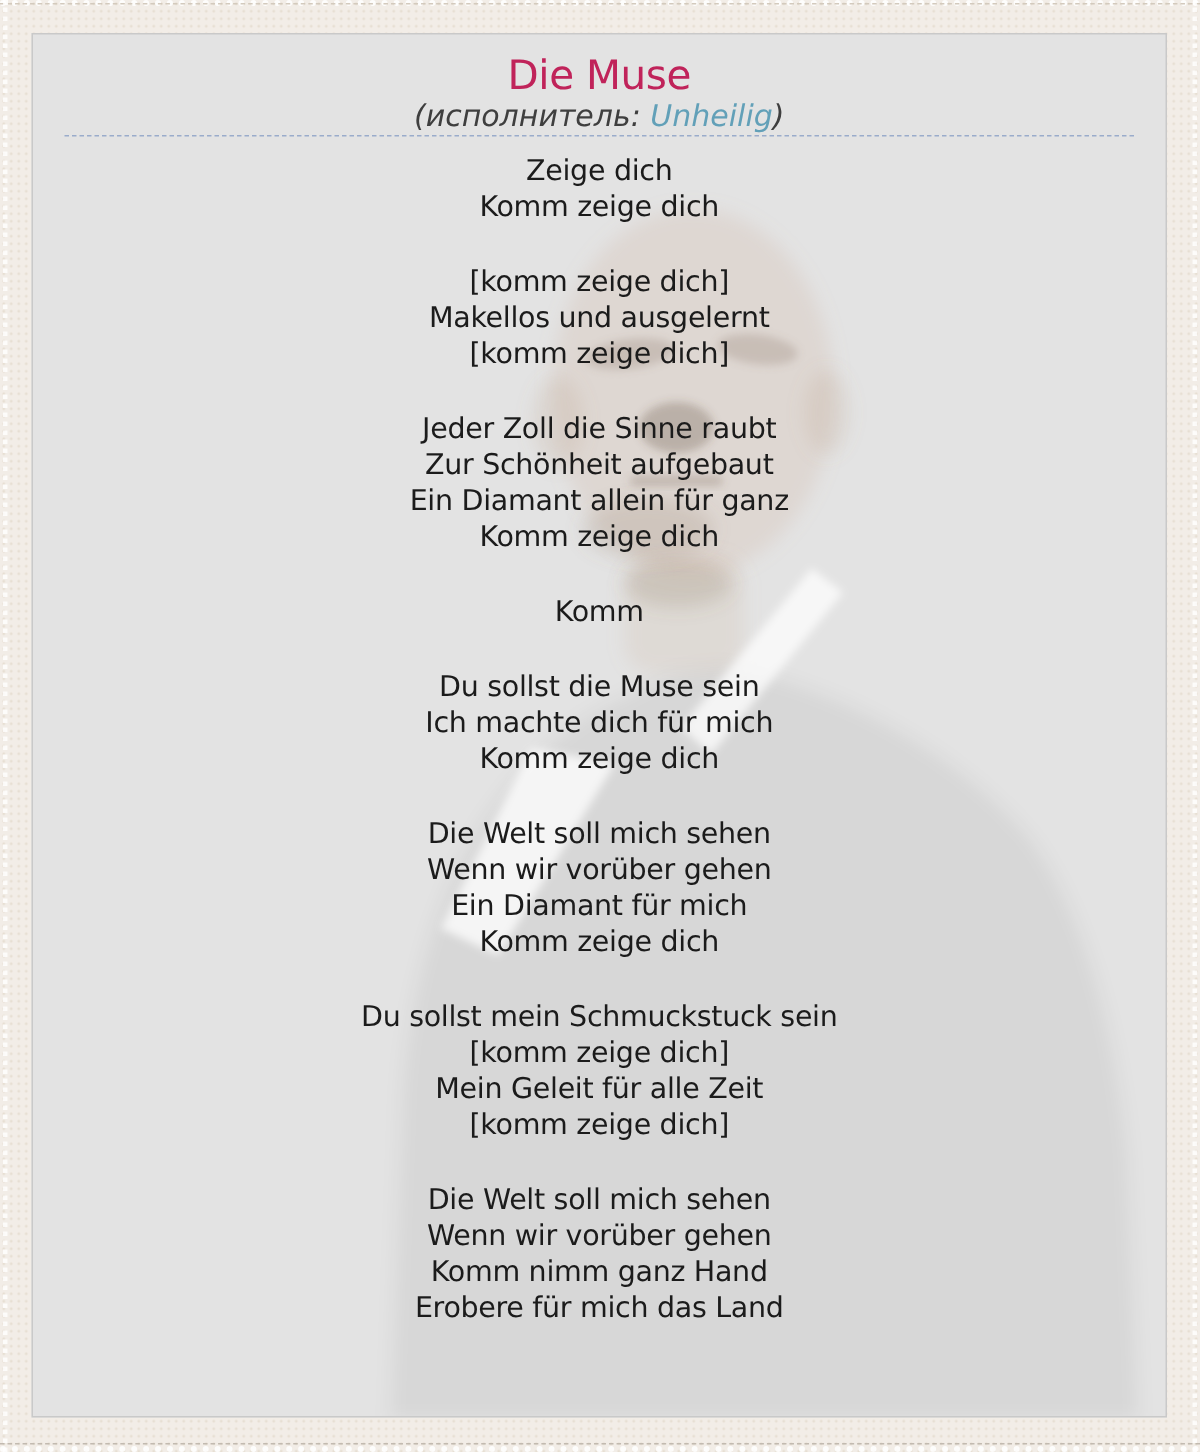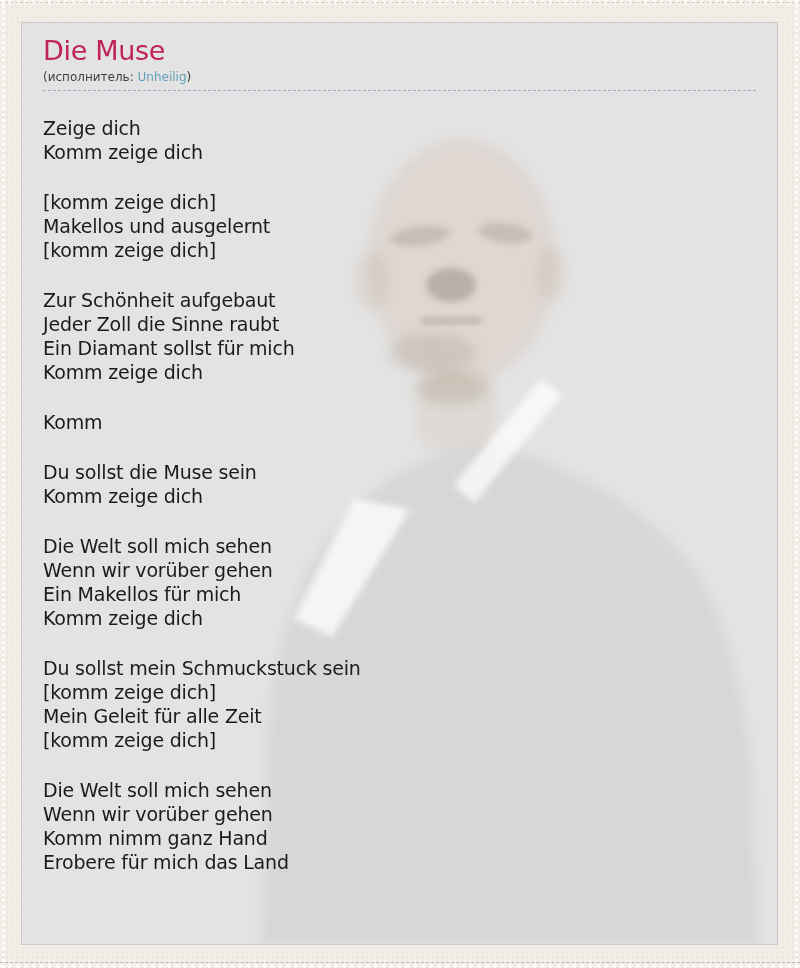--- a/index.html
+++ b/index.html
@@ -23,20 +23,21 @@
 
   .panel {
     position: absolute;
     left: 21px; top: 22px;
     width: 757px; height: 923px;
     box-sizing: border-box;
     background: #e3e3e3;
     border: 1px solid #c9c9c9;
     padding: 13px 21px 0 21px;
     overflow: hidden;
+    text-align: center;
   }
   .figure-wrap {
     position: absolute;
     left: 0; top: 0; width: 100%; height: 100%;
     pointer-events: none;
   }
   .panel-inner { position: relative; }
 
   header.song-header {
     border-bottom: 1px dashed #9aaccb;
@@ -45,32 +46,33 @@
   h1.song-title {
     margin: 0 0 2px 0;
     font-size: 27px;
     line-height: 30px;
     font-weight: 500;
     letter-spacing: -0.3px;
     color: #c0235a;
   }
   .artist-line {
     margin: 0;
-    font-size: 12px;
+    font-size: 20px;
     line-height: 19px;
     color: #3f3f3f;
+    font-style: italic;
   }
   .artist-link {
     color: #62a0b8;
     text-decoration: none;
     cursor: pointer;
   }
 
   .lyrics {
-    margin-top: 25px;
+    margin-top: 11px;
     font-size: 19px;
     line-height: 24px;
     letter-spacing: -0.2px;
     color: #1b1b1b;
   }
   .stanza { margin: 0 0 26px 0; }
   .line { white-space: nowrap; }
 </style>
 </head>
 <body>
@@ -130,36 +132,37 @@
         <div class="stanza">
           <div class="line">Zeige dich</div>
           <div class="line">Komm zeige dich</div>
         </div>
         <div class="stanza">
           <div class="line">[komm zeige dich]</div>
           <div class="line">Makellos und ausgelernt</div>
           <div class="line">[komm zeige dich]</div>
         </div>
         <div class="stanza">
+          <div class="line">Jeder Zoll die Sinne raubt</div>
           <div class="line">Zur Schönheit aufgebaut</div>
-          <div class="line">Jeder Zoll die Sinne raubt</div>
-          <div class="line">Ein Diamant sollst für mich</div>
+          <div class="line">Ein Diamant allein für ganz</div>
           <div class="line">Komm zeige dich</div>
         </div>
         <div class="stanza">
           <div class="line">Komm</div>
         </div>
         <div class="stanza">
           <div class="line">Du sollst die Muse sein</div>
+          <div class="line">Ich machte dich für mich</div>
           <div class="line">Komm zeige dich</div>
         </div>
         <div class="stanza">
           <div class="line">Die Welt soll mich sehen</div>
           <div class="line">Wenn wir vorüber gehen</div>
-          <div class="line">Ein Makellos für mich</div>
+          <div class="line">Ein Diamant für mich</div>
           <div class="line">Komm zeige dich</div>
         </div>
         <div class="stanza">
           <div class="line">Du sollst mein Schmuckstuck sein</div>
           <div class="line">[komm zeige dich]</div>
           <div class="line">Mein Geleit für alle Zeit</div>
           <div class="line">[komm zeige dich]</div>
         </div>
         <div class="stanza">
           <div class="line">Die Welt soll mich sehen</div>

